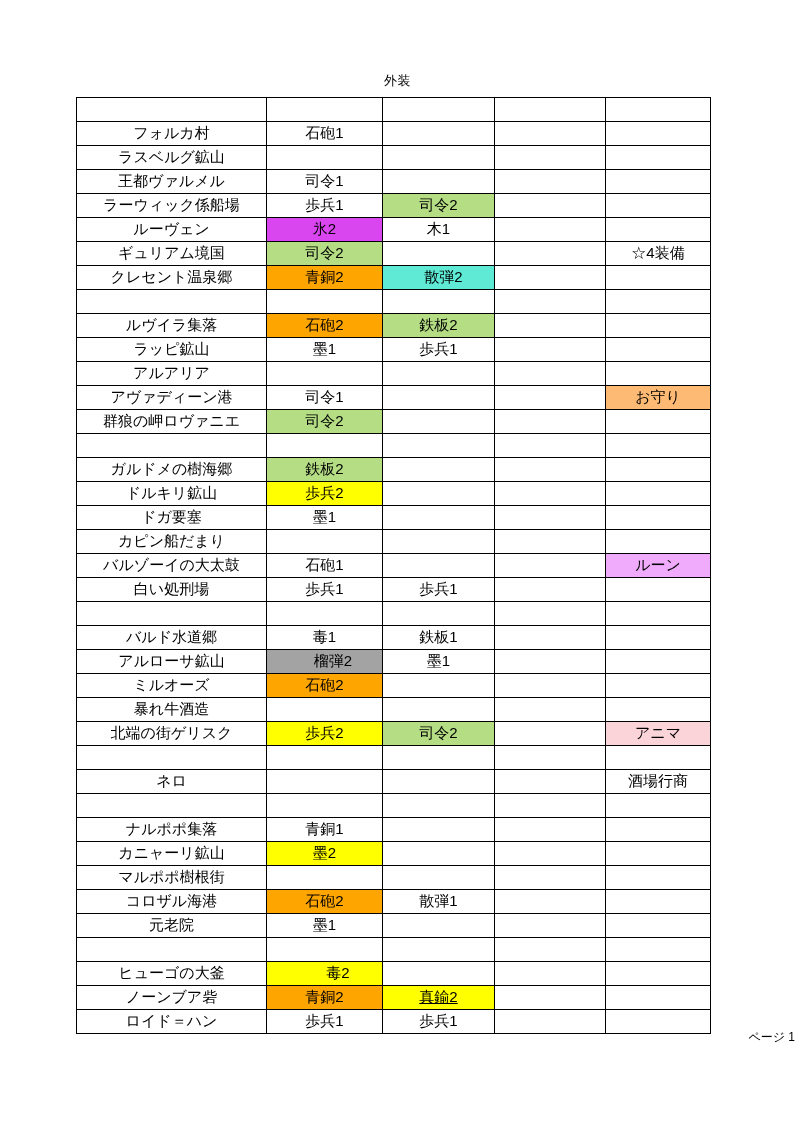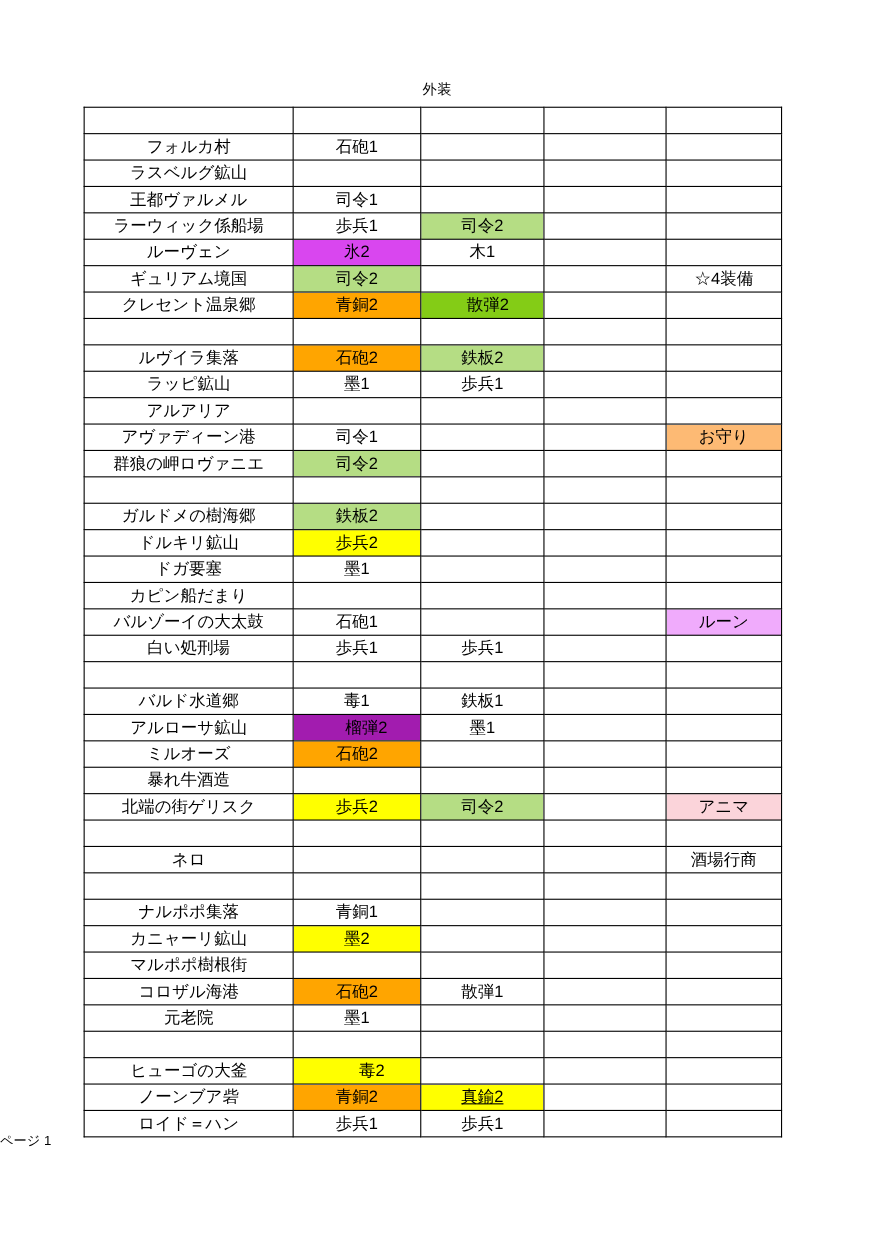--- a/index.html
+++ b/index.html
@@ -51,21 +51,21 @@
   col.c0 { width: 190px; }
   col.c1 { width: 116px; }
   col.c2 { width: 112px; }
   col.c3 { width: 111px; }
   col.c4 { width: 105px; }
   .footer {
     position: absolute;
     top: 1029px;
     left: 0;
     width: 795px;
-    text-align: left;
+    text-align: right;
     font-size: 12px;
   }
 </style>
 </head>
 <body>
 
 <div class="page">
 
   <div class="doc-title">外装</div>
 
@@ -124,21 +124,21 @@
           <tr>
             <td>ギュリアム境国</td>
             <td style="background: rgb(181, 221, 132);">司令2</td>
             <td></td>
             <td></td>
             <td>☆4装備</td>
           </tr>
           <tr>
             <td>クレセント温泉郷</td>
             <td style="background: rgb(255, 165, 0);">青銅2</td>
-            <td style="background: #84cc16; padding-left: 12px;">散弾2</td>
+            <td style="background: #5eead4; padding-left: 12px;">散弾2</td>
             <td></td>
             <td></td>
           </tr>
           <tr>
             <td></td>
             <td></td>
             <td></td>
             <td></td>
             <td></td>
           </tr>
@@ -235,21 +235,21 @@
           </tr>
           <tr>
             <td>バルド水道郷</td>
             <td>毒1</td>
             <td>鉄板1</td>
             <td></td>
             <td></td>
           </tr>
           <tr>
             <td>アルローサ鉱山</td>
-            <td style="background: #a21caf; padding-left: 19px;">榴弾2</td>
+            <td style="background: #a3a3a3; padding-left: 19px;">榴弾2</td>
             <td>墨1</td>
             <td></td>
             <td></td>
           </tr>
           <tr>
             <td>ミルオーズ</td>
             <td style="background: rgb(255, 165, 0);">石砲2</td>
             <td></td>
             <td></td>
             <td></td>

